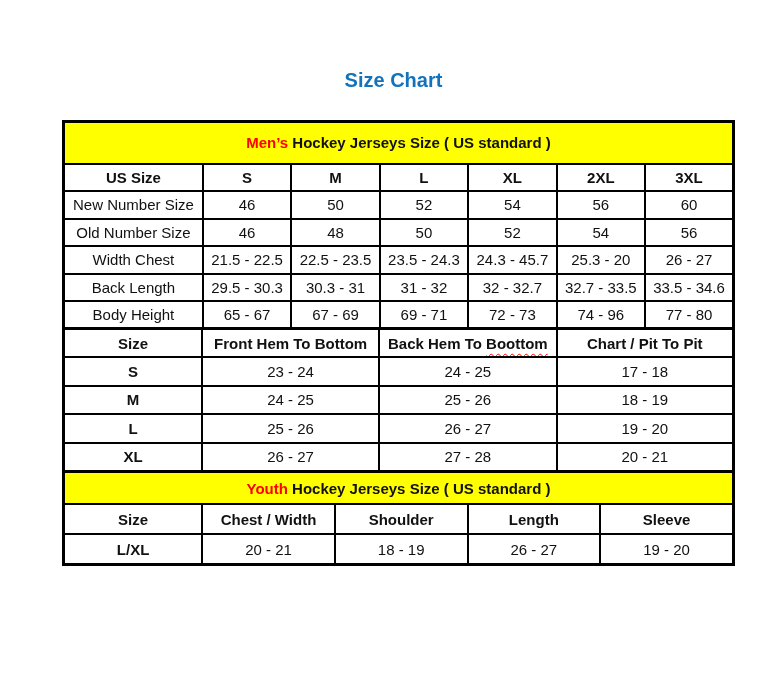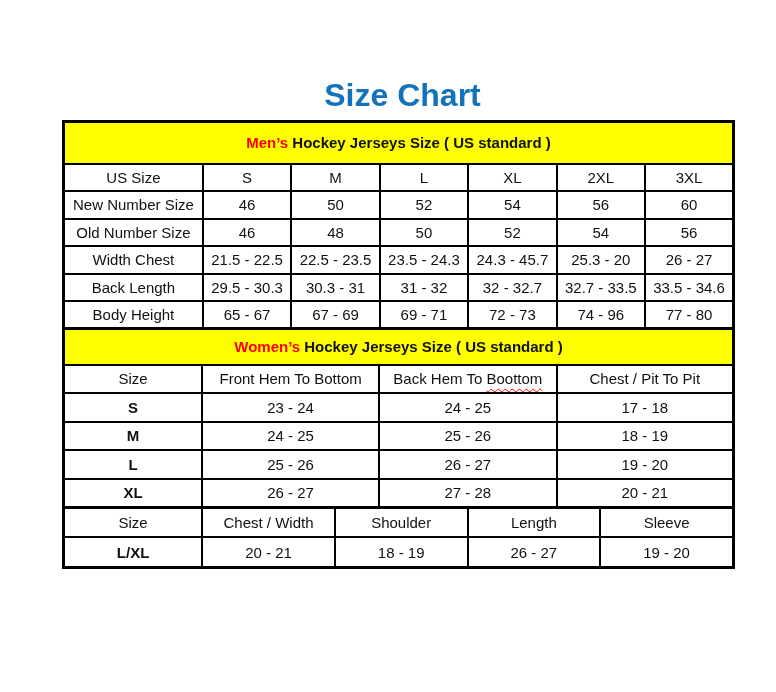--- a/index.html
+++ b/index.html
@@ -12,39 +12,39 @@
   *{box-sizing:border-box;}
   html,body{margin:0;padding:0;}
   body{
     width:776px;height:692px;background:#ffffff;
     font-family:"Liberation Sans", sans-serif;
     color:var(--ink);
     position:relative;overflow:hidden;
   }
   .title{
     position:absolute;left:38px;top:62px;width:697px;
-    margin:16px;text-align:center;
-    font-size:32px;font-weight:700;color:var(--title-blue);
+    margin:7px;text-align:center;
+    font-size:20px;font-weight:700;color:var(--title-blue);
     letter-spacing:0px;line-height:1.1;
   }
   .tables-root{
     position:absolute;left:38px;top:120px;width:697px;padding-left:24px;
   }
   table.size-table{
     border-collapse:collapse;width:100%;table-layout:fixed;
     border:3px solid var(--line);
   }
   table.size-table + table.size-table{margin-top:-3px;}
   .size-table td,.size-table th{
     border:2px solid var(--line);
     text-align:center;vertical-align:middle;
     font-size:15px;padding:0 2px;
     overflow:hidden;white-space:nowrap;
   }
-  .size-table th{font-weight:400;}
+  .size-table th{font-weight:700;}
   .band-cell{
     background:var(--band-yellow);
     font-weight:700;font-size:18px;
   }
   .band-accent{color:var(--accent-red);}
   .wavy{
     text-decoration-line:underline;
     text-decoration-style:wavy;
     text-decoration-color:var(--accent-red);
     text-decoration-thickness:1px;
@@ -134,28 +134,25 @@
       </tbody>
     </table>
     <table class="size-table womens">
       <colgroup>
         <col style="width: 20.7%;">
         <col style="width: 26.4%;">
         <col style="width: 26.5%;">
         <col style="width: 26.4%;">
       </colgroup>
       <tbody>
-        <tr class="band-row">
-          <td class="band-cell" colspan="4"><span class="band-accent">Women’s</span><span> Hockey Jerseys Size ( US standard )</span></td>
-        </tr>
         <tr class="header-row">
           <th>Size</th>
           <th>Front Hem To Bottom</th>
           <th><span>Back Hem To </span><span class="wavy">Boottom</span></th>
-          <th>Chest / Pit To Pit</th>
+          <th>Chart / Pit To Pit</th>
         </tr>
         <tr class="data-row">
           <td>S</td>
           <td>23 - 24</td>
           <td>24 - 25</td>
           <td>17 - 18</td>
         </tr>
         <tr class="data-row">
           <td>M</td>
           <td>24 - 25</td>
@@ -178,20 +175,23 @@
     </table>
     <table class="size-table youth">
       <colgroup>
         <col style="width: 20.7%;">
         <col style="width: 19.8%;">
         <col style="width: 19.8%;">
         <col style="width: 19.8%;">
         <col style="width: 19.9%;">
       </colgroup>
       <tbody>
+        <tr class="band-row">
+          <td class="band-cell" colspan="5"><span class="band-accent">Youth</span><span> Hockey Jerseys Size ( US standard )</span></td>
+        </tr>
         <tr class="header-row">
           <th>Size</th>
           <th>Chest / Width</th>
           <th>Shoulder</th>
           <th>Length</th>
           <th>Sleeve</th>
         </tr>
         <tr class="data-row">
           <td>L/XL</td>
           <td>20 - 21</td>

